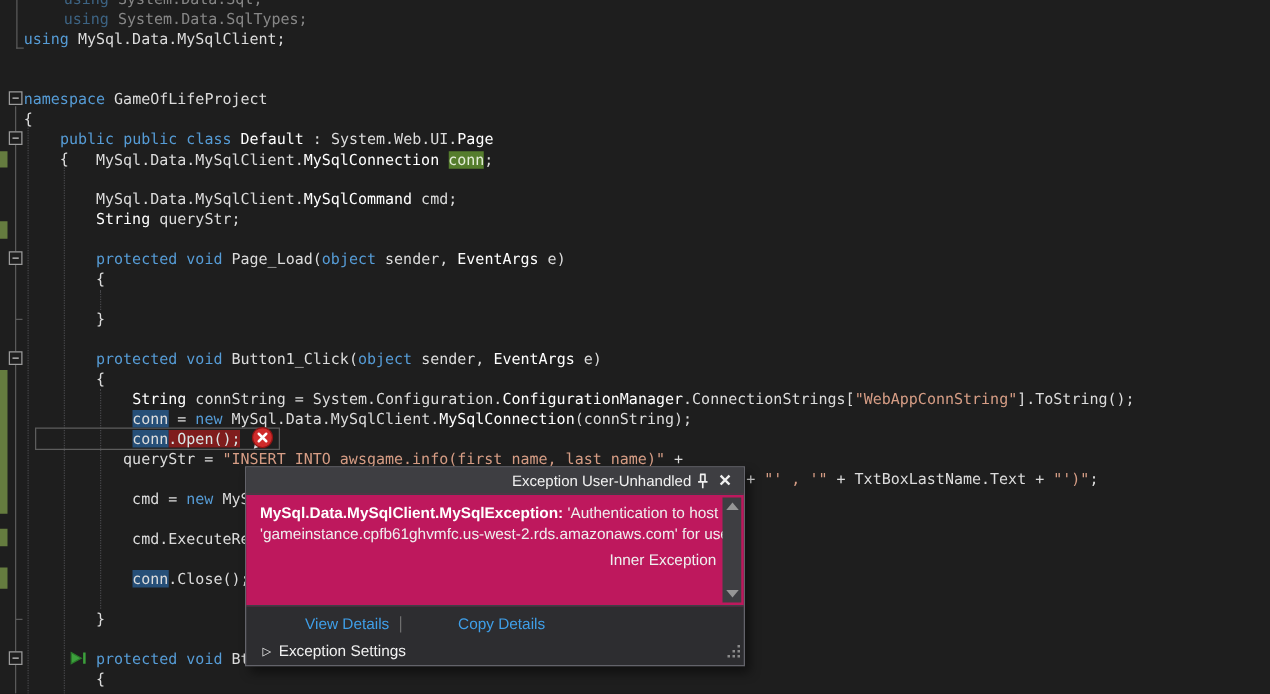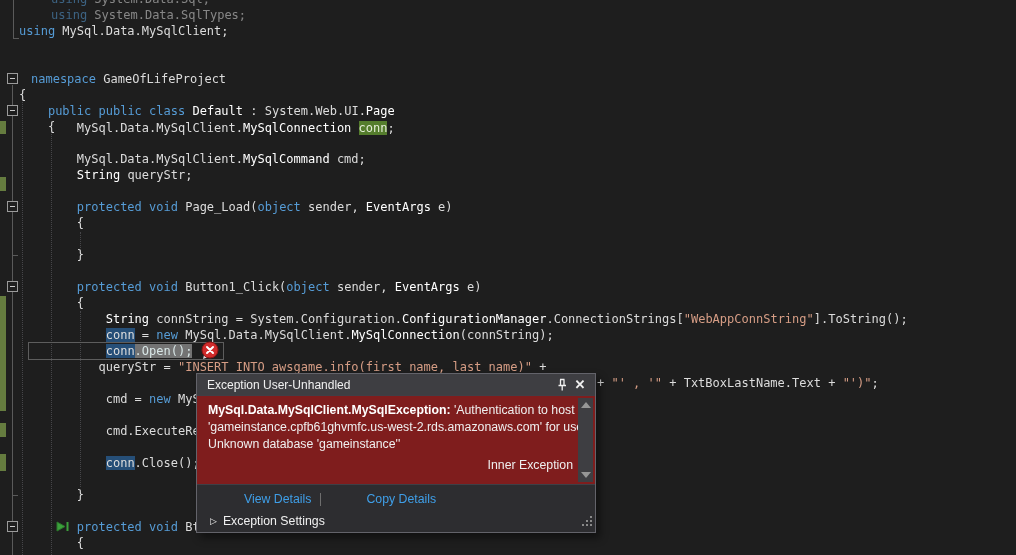--- a/index.html
+++ b/index.html
@@ -6,21 +6,21 @@
   #screen{position:relative;width:1016px;height:555px;background:#1E1E1E;overflow:hidden;
           font-family:"DejaVu Sans Mono",monospace;font-size:12px;}
   
   .cl{position:absolute;left:19px;height:16px;line-height:16px;white-space:pre;}
   .faded{opacity:.55;margin-left:32px;}
   .tk-kw{color:#569CD6}
   .tk-ty{color:#ffffff}
   .tk-str{color:#D69D85}
   .tk-pl{color:#DCDCDC}
   .tk-hlb{color:#DCDCDC;background:#264F78}
-  .tk-hlt{color:#D8E6E6;background:#737373}
+  .tk-hlt{color:#D8E6E6;background:#7f1d1d}
   .tk-hlg{color:#E4EDD8;background:#557D2D}
   
   .cb{position:absolute;left:0;width:6px;background:#657C3F;}
   .fold-box{position:absolute;left:7px;width:11px;height:11px;background:#1E1E1E;
             border:1px solid #9B9B9B;box-sizing:border-box;}
   .fold-box .minus{position:absolute;left:2px;top:4px;width:5px;height:1px;background:#C8C8C8;}
   .fold-vline{position:absolute;width:1px;background:#5A5A5A;}
   .fold-tick{position:absolute;height:1px;background:#5A5A5A;}
   .guide{position:absolute;width:0;border-left:1px dotted #464649;}
   
@@ -28,24 +28,24 @@
            border:1px solid #5D5D5D;box-sizing:border-box;}
   
   .exc-icon{position:absolute;left:200px;top:341px;width:20px;height:20px;}
   .run-arrow{position:absolute;left:56px;top:521px;width:13px;height:12px;}
   
   .popup{position:absolute;left:196px;top:373px;width:400px;height:160px;background:#2D2D30;
          border:1px solid #63636A;box-sizing:border-box;box-shadow:4px 5px 8px rgba(0,0,0,.45);
          font-family:"Liberation Sans",sans-serif;}
   .popup-title{position:absolute;left:0;top:0;right:0;height:21px;background:#3E3E42;
                display:flex;align-items:center;color:#F1F1F1;font-size:12px;}
-  .popup-title .t{padding-left:10px;flex:1;}
+  .popup-title .t{padding-left:10px;flex:1;text-align:right;}
   .ico-btn{width:18px;height:17px;display:flex;align-items:center;justify-content:center;color:#F1F1F1;}
   .close-x{font-size:13px;font-weight:bold;padding-right:6px;}
-  .popup-viewport{position:absolute;left:0;top:21px;width:398px;height:90px;background:#7f1d1d;
+  .popup-viewport{position:absolute;left:0;top:21px;width:398px;height:90px;background:#be185d;
                   border-top:1px solid #3F3F46;border-bottom:1px solid #3F3F46;box-sizing:border-box;overflow:hidden;}
   .msg{position:absolute;left:11px;top:6px;width:365px;color:#EFEFEF;font-size:12.3px;line-height:17px;}
   .msg div{white-space:nowrap;}
   .msg b{color:#FFFFFF;}
   .inner-exc{margin-top:4px;color:#EFEFEF;text-align:right;}
   .vscroll{position:absolute;right:2px;top:2px;width:15px;height:84px;background:#3E3E42;}
   .arr{position:absolute;left:3px;width:0;height:0;border-left:5px solid transparent;border-right:5px solid transparent;}
   .arr-up{top:4px;border-bottom:6px solid #969696;}
   .arr-dn{bottom:4px;border-top:6px solid #969696;}
   .popup-links{position:absolute;left:11px;top:117px;height:16px;display:flex;align-items:center;
@@ -82,21 +82,21 @@
   <div class="guide" style="left:80px;top:311px;height:176px;"></div>
 
   <div class="curline"></div>
 
   <div id="code-lines">
       <div class="cl faded" style="top: -9px;"><span class="tk-kw">using</span><span class="tk-pl"> System.Data.Sql;</span></div>
       <div class="cl faded" style="top: 7px;"><span class="tk-kw">using</span><span class="tk-pl"> System.Data.SqlTypes;</span></div>
       <div class="cl" style="top: 23px;"><span class="tk-kw">using</span><span class="tk-pl"> MySql.Data.MySqlClient;</span></div>
       <div class="cl" style="top: 39px;"></div>
       <div class="cl" style="top: 55px;"></div>
-      <div class="cl" style="top: 71px; padding-left: 12px;"><span class="tk-kw">namespace</span><span class="tk-pl"> GameOfLifeProject</span></div>
+      <div class="cl" style="top: 71px;"><span class="tk-kw">namespace</span><span class="tk-pl"> GameOfLifeProject</span></div>
       <div class="cl" style="top: 87px;"><span class="tk-pl">{</span></div>
       <div class="cl" style="top: 103px;"><span class="tk-pl">    </span><span class="tk-kw">public</span><span class="tk-pl"> </span><span class="tk-kw">public</span><span class="tk-pl"> </span><span class="tk-kw">class</span><span class="tk-pl"> </span><span class="tk-ty">Default</span><span class="tk-pl"> : System.Web.UI.</span><span class="tk-ty">Page</span></div>
       <div class="cl" style="top: 119px;"><span class="tk-pl">    {</span></div>
       <div class="cl" style="top: 120px;"><span class="tk-pl">        MySql.Data.MySqlClient.</span><span class="tk-ty">MySqlConnection</span><span class="tk-pl"> </span><span class="tk-hlg">conn</span><span class="tk-pl">;</span></div>
       <div class="cl" style="top: 151px;"><span class="tk-pl">        MySql.Data.MySqlClient.</span><span class="tk-ty">MySqlCommand</span><span class="tk-pl"> cmd;</span></div>
       <div class="cl" style="top: 167px;"><span class="tk-pl">        </span><span class="tk-ty">String</span><span class="tk-pl"> queryStr;</span></div>
       <div class="cl" style="top: 183px;"></div>
       <div class="cl" style="top: 199px;"><span class="tk-pl">        </span><span class="tk-kw">protected</span><span class="tk-pl"> </span><span class="tk-kw">void</span><span class="tk-pl"> Page_Load(</span><span class="tk-kw">object</span><span class="tk-pl"> sender, </span><span class="tk-ty">EventArgs</span><span class="tk-pl"> e)</span></div>
       <div class="cl" style="top: 215px;"><span class="tk-pl">        {</span></div>
       <div class="cl" style="top: 231px;"></div>
@@ -162,21 +162,20 @@
           <path d="M4 1.5 H8.5 M8 1.5 V7 M4.5 1.5 V7 M2.5 7.5 H10 M6.2 8 V12.5" stroke="#F1F1F1" stroke-width="1.3" fill="none"></path>
         </svg>
       </span>
       <span class="ico-btn close-x">✕</span>
     </div>
 
     <div class="popup-viewport">
       <div class="msg" id="msg-lines">
           <div><b>MySql.Data.MySqlClient.MySqlException:</b> 'Authentication to host</div>
           <div>'gameinstance.cpfb61ghvmfc.us-west-2.rds.amazonaws.com' for user</div>
-          <div>Unknown database 'gameinstance''</div>
           <div class="inner-exc">Inner Exception</div>
         </div>
       <div class="vscroll">
         <div class="arr arr-up"></div>
         <div class="arr arr-dn"></div>
       </div>
     </div>
 
     <div class="popup-links">
       <span class="lnk">View Details</span>

